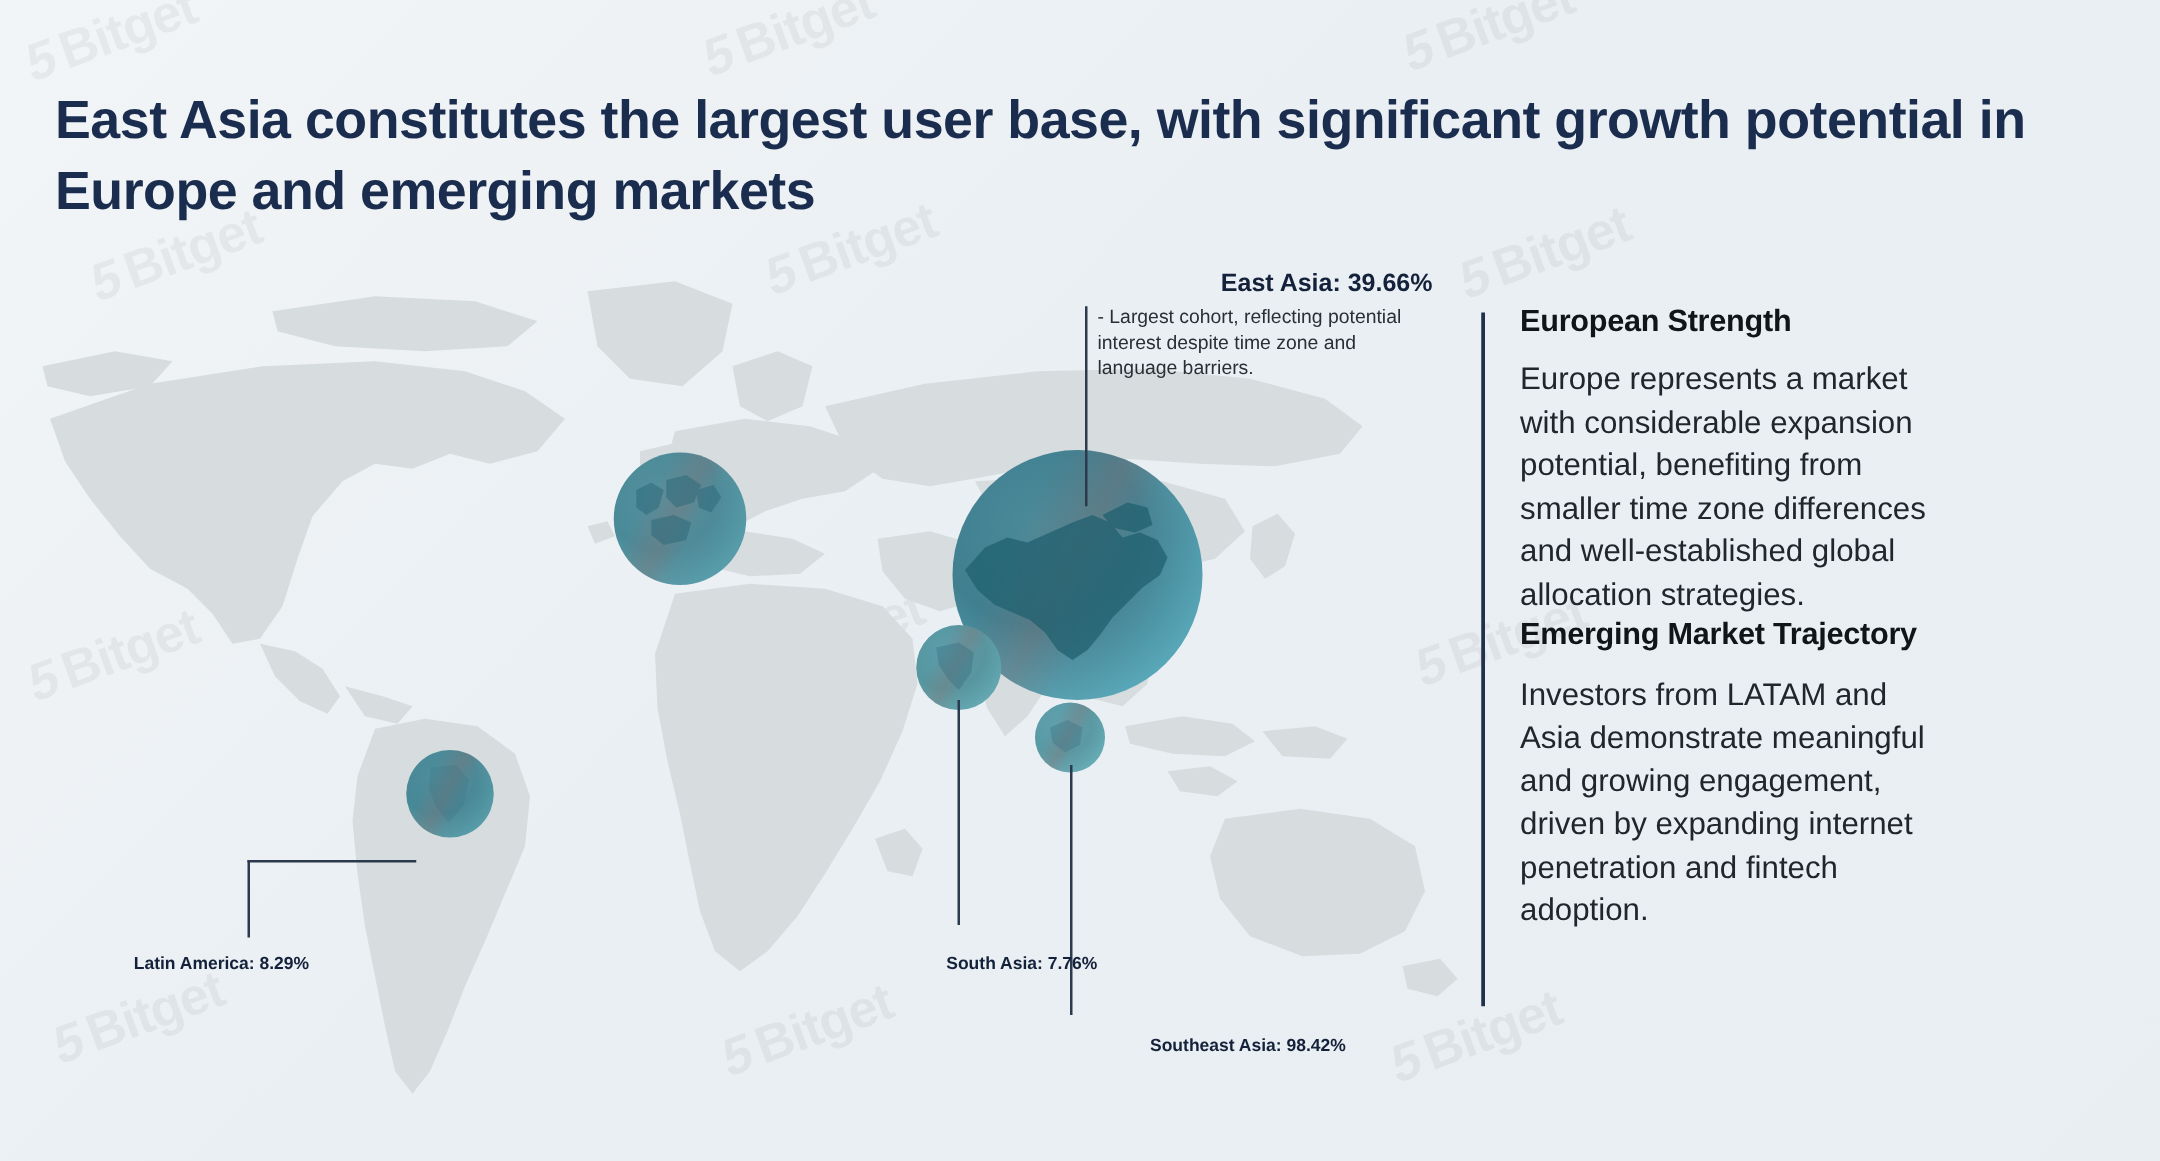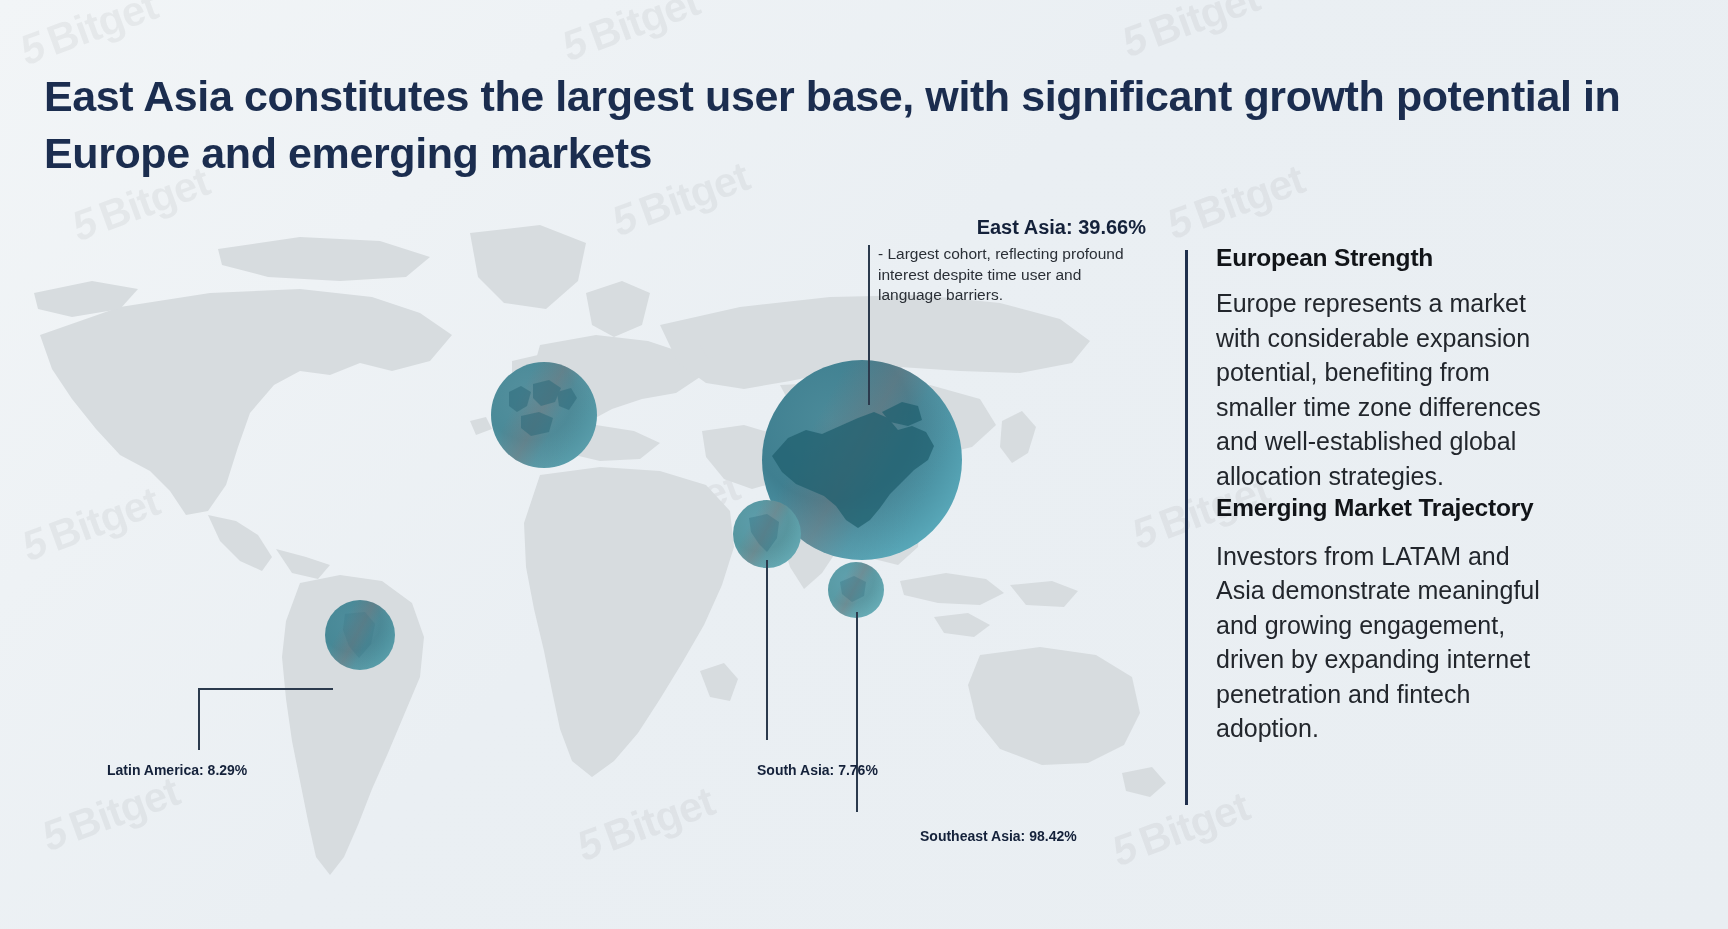--- a/index.html
+++ b/index.html
@@ -236,21 +236,21 @@
   </div>
 
   <div class="leader" style="left:868px; top:245px; width:2px; height:160px;"></div>
   <div class="leader" style="left:766px; top:560px; width:2px; height:180px;"></div>
   <div class="leader" style="left:856px; top:612px; width:2px; height:200px;"></div>
   <div class="leader" style="left:198px; top:688px; width:2px; height:62px;"></div>
   <div class="leader" style="left:198px; top:688px; width:135px; height:2px;"></div>
 
   <div id="callout-eastasia">
     <div class="ca-title">East Asia: 39.66%</div>
-    <div class="ca-desc">- Largest cohort, reflecting profound interest despite time user and language barriers.</div>
+    <div class="ca-desc">- Largest cohort, reflecting potential interest despite time zone and language barriers.</div>
   </div>
 
   <div class="maplabel" style="left:64px; top:762px;">Latin America: 8.29%</div>
   <div class="maplabel" style="left:714px; top:762px;">South Asia: 7.76%</div>
   <div class="maplabel" style="left:877px; top:828px;">Southeast Asia: 98.42%</div>
 
   <div class="rail"></div>
   <div class="panel">
     <section id="panel-europe">
       <h3>European Strength</h3>

